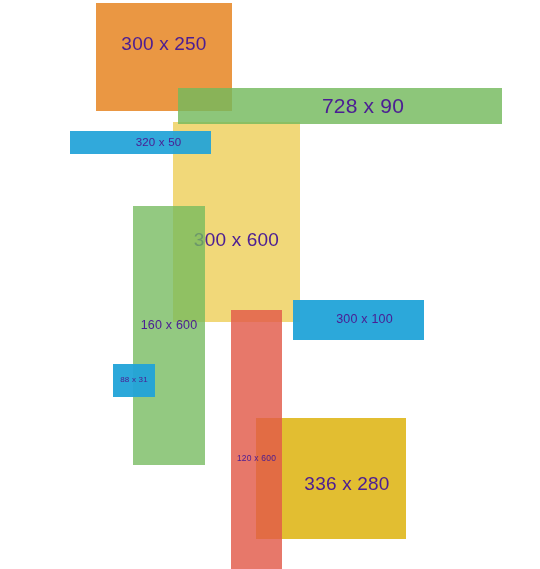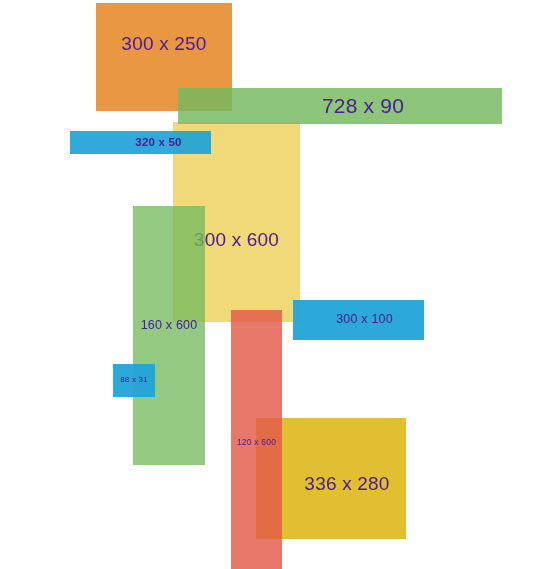--- a/index.html
+++ b/index.html
@@ -54,21 +54,21 @@
     margin-left: 33px;
   }
   .box-728x90 .ad-label { padding-left: 46px; }
 
   .box-320x50 {
     left: 70px;  top: 131px; width: 141px; height: 23px;
     background: rgba(33, 163, 216, 0.93);
     font-size: 11.5px;
     z-index: 4;
   }
-  .box-320x50 .ad-label { padding-left: 36px; font-weight: bold; }
+  .box-320x50 .ad-label { padding-left: 36px; }
 
   .box-300x600 {
     left: 173px; top: 122px; width: 127px; height: 200px;
     background: rgba(238, 206, 88, 0.80);
     font-size: 19px;
     z-index: 1;
   }
   .box-300x600 .ad-label {
     position: absolute;
     top: 108px;
@@ -113,21 +113,21 @@
   }
 
   .box-120x600 {
     left: 231px; top: 310px; width: 51px; height: 259px;
     background: rgba(226, 90, 73, 0.82);
     font-size: 8.5px;
     z-index: 2;
   }
   .box-120x600 .ad-label {
     position: absolute;
-    top: 128px;
+    top: 144px;
     left: 50%;
     transform: translateX(-50%);
   }
 
   .box-336x280 {
     left: 256px; top: 418px; width: 150px; height: 121px;
     background: rgba(224, 187, 38, 0.95);
     font-size: 19px;
     z-index: 1;
     align-items: center;

